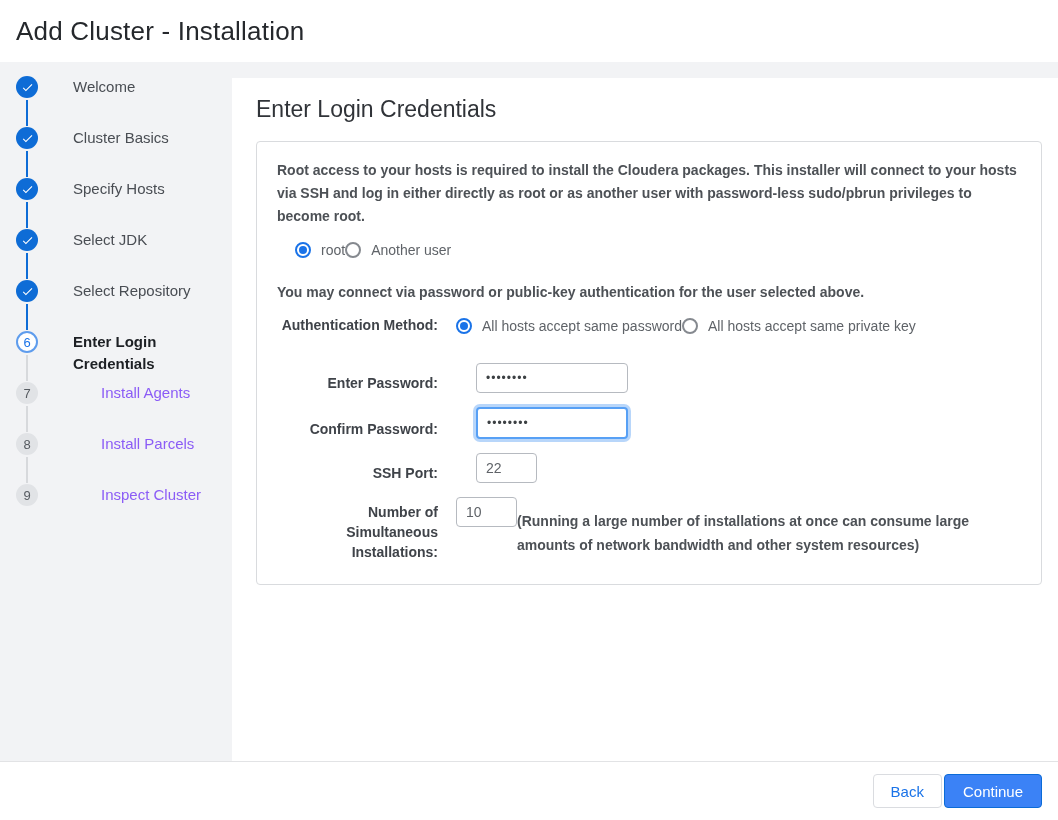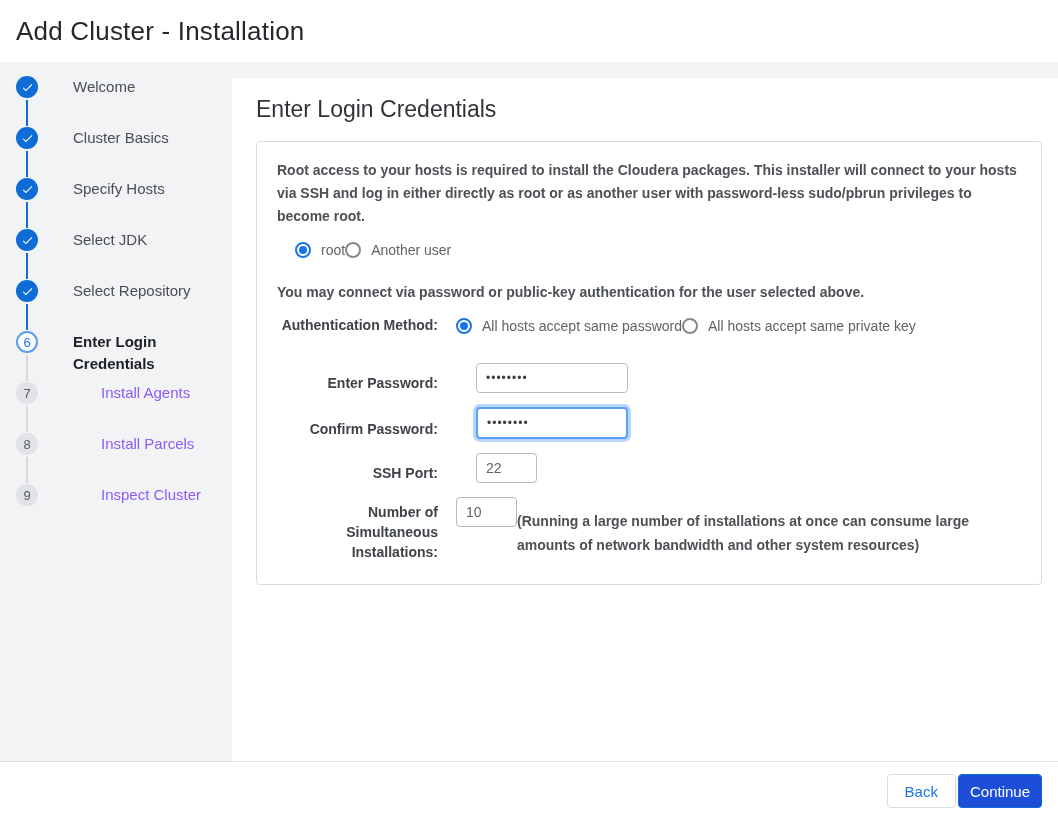--- a/index.html
+++ b/index.html
@@ -56,21 +56,21 @@
   .tinput.pw { width:152px; letter-spacing:1px; font-size:12px; }
   .tinput.sm { width:61px; font-size:14px; color:#5f6368; }
   .tinput.focused { border:2px solid #57a0f5; box-shadow:0 0 0 3px rgba(98,165,245,0.45); height:32px; }
   .ctrl-note { margin-top:12px; font-size:14px; font-weight:600; color:#4d5156; line-height:24px; max-width:560px; }
 
   
   .footer { height:59px; flex:0 0 auto; background:#fff; border-top:1px solid #e2e3e5;
     display:flex; align-items:center; justify-content:flex-end; padding-right:16px; gap:2px; }
   .btn { height:34px; border-radius:4px; font-size:15px; font-family:"Liberation Sans","DejaVu Sans",sans-serif; cursor:pointer; }
   .btn-back { background:#fff; border:1px solid #dadce0; color:#1a73e8; padding:0 17px; }
-  .btn-continue { background:#1d4ed8; border:1px solid #0b6bd7; color:#fff; padding:0 11px; }
+  .btn-continue { background:#3b82f6; border:1px solid #0b6bd7; color:#fff; padding:0 18px; }
 </style>
 </head>
 <body>
 
 <div class="app">
 
   <header class="header">
     <h1>Add Cluster - Installation</h1>
   </header>
 

